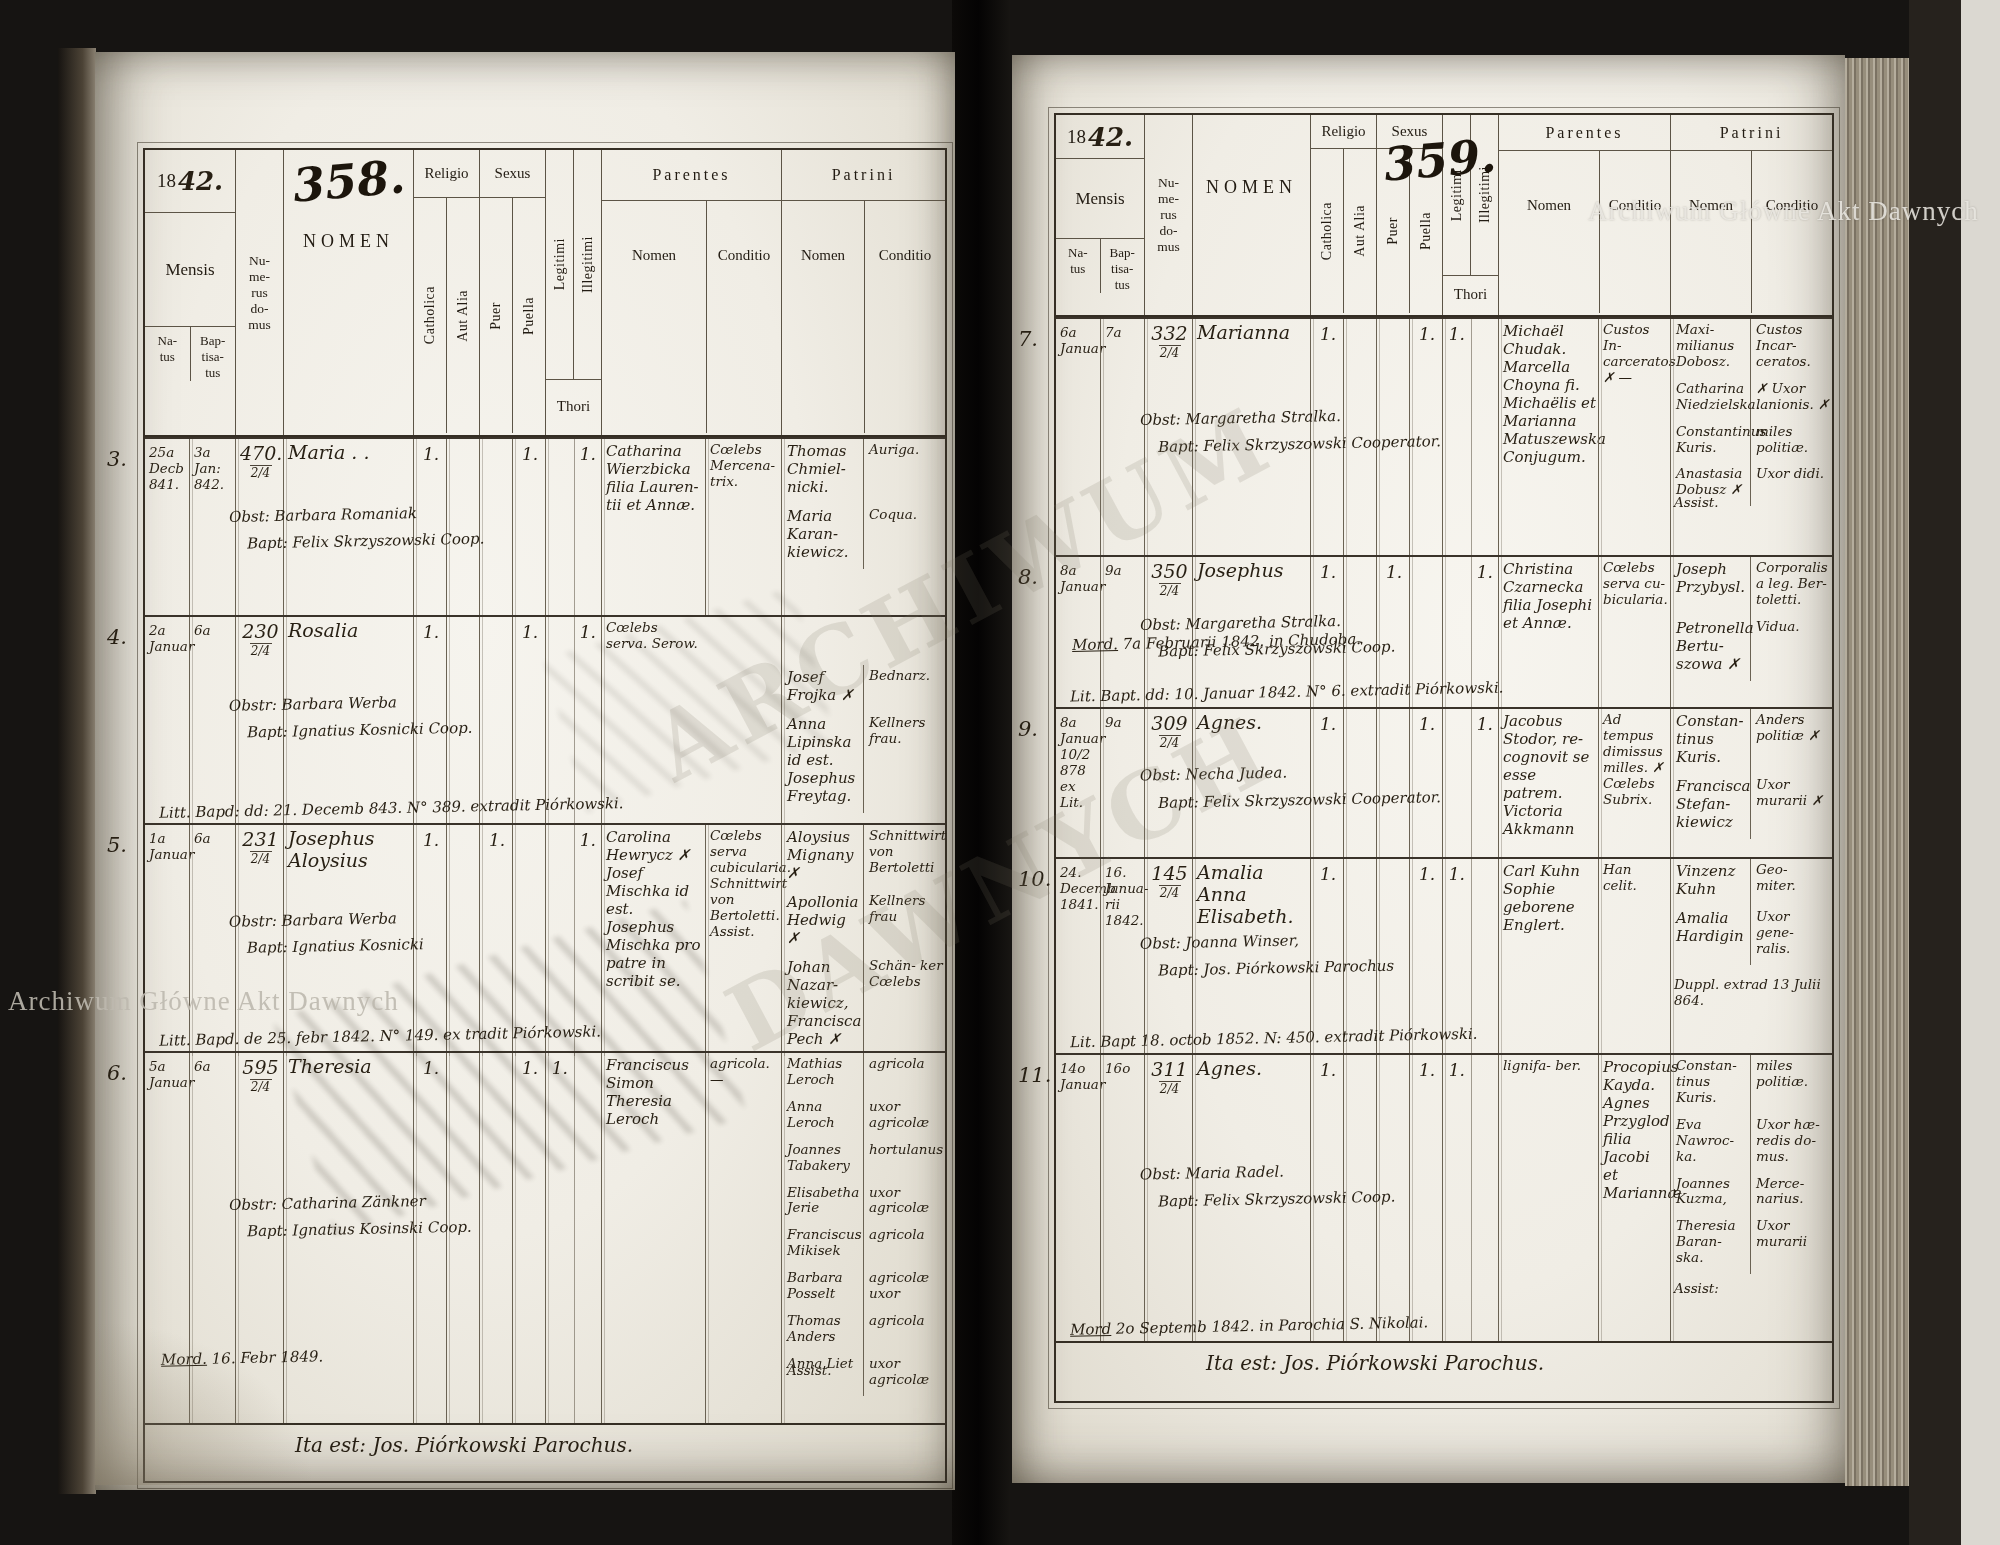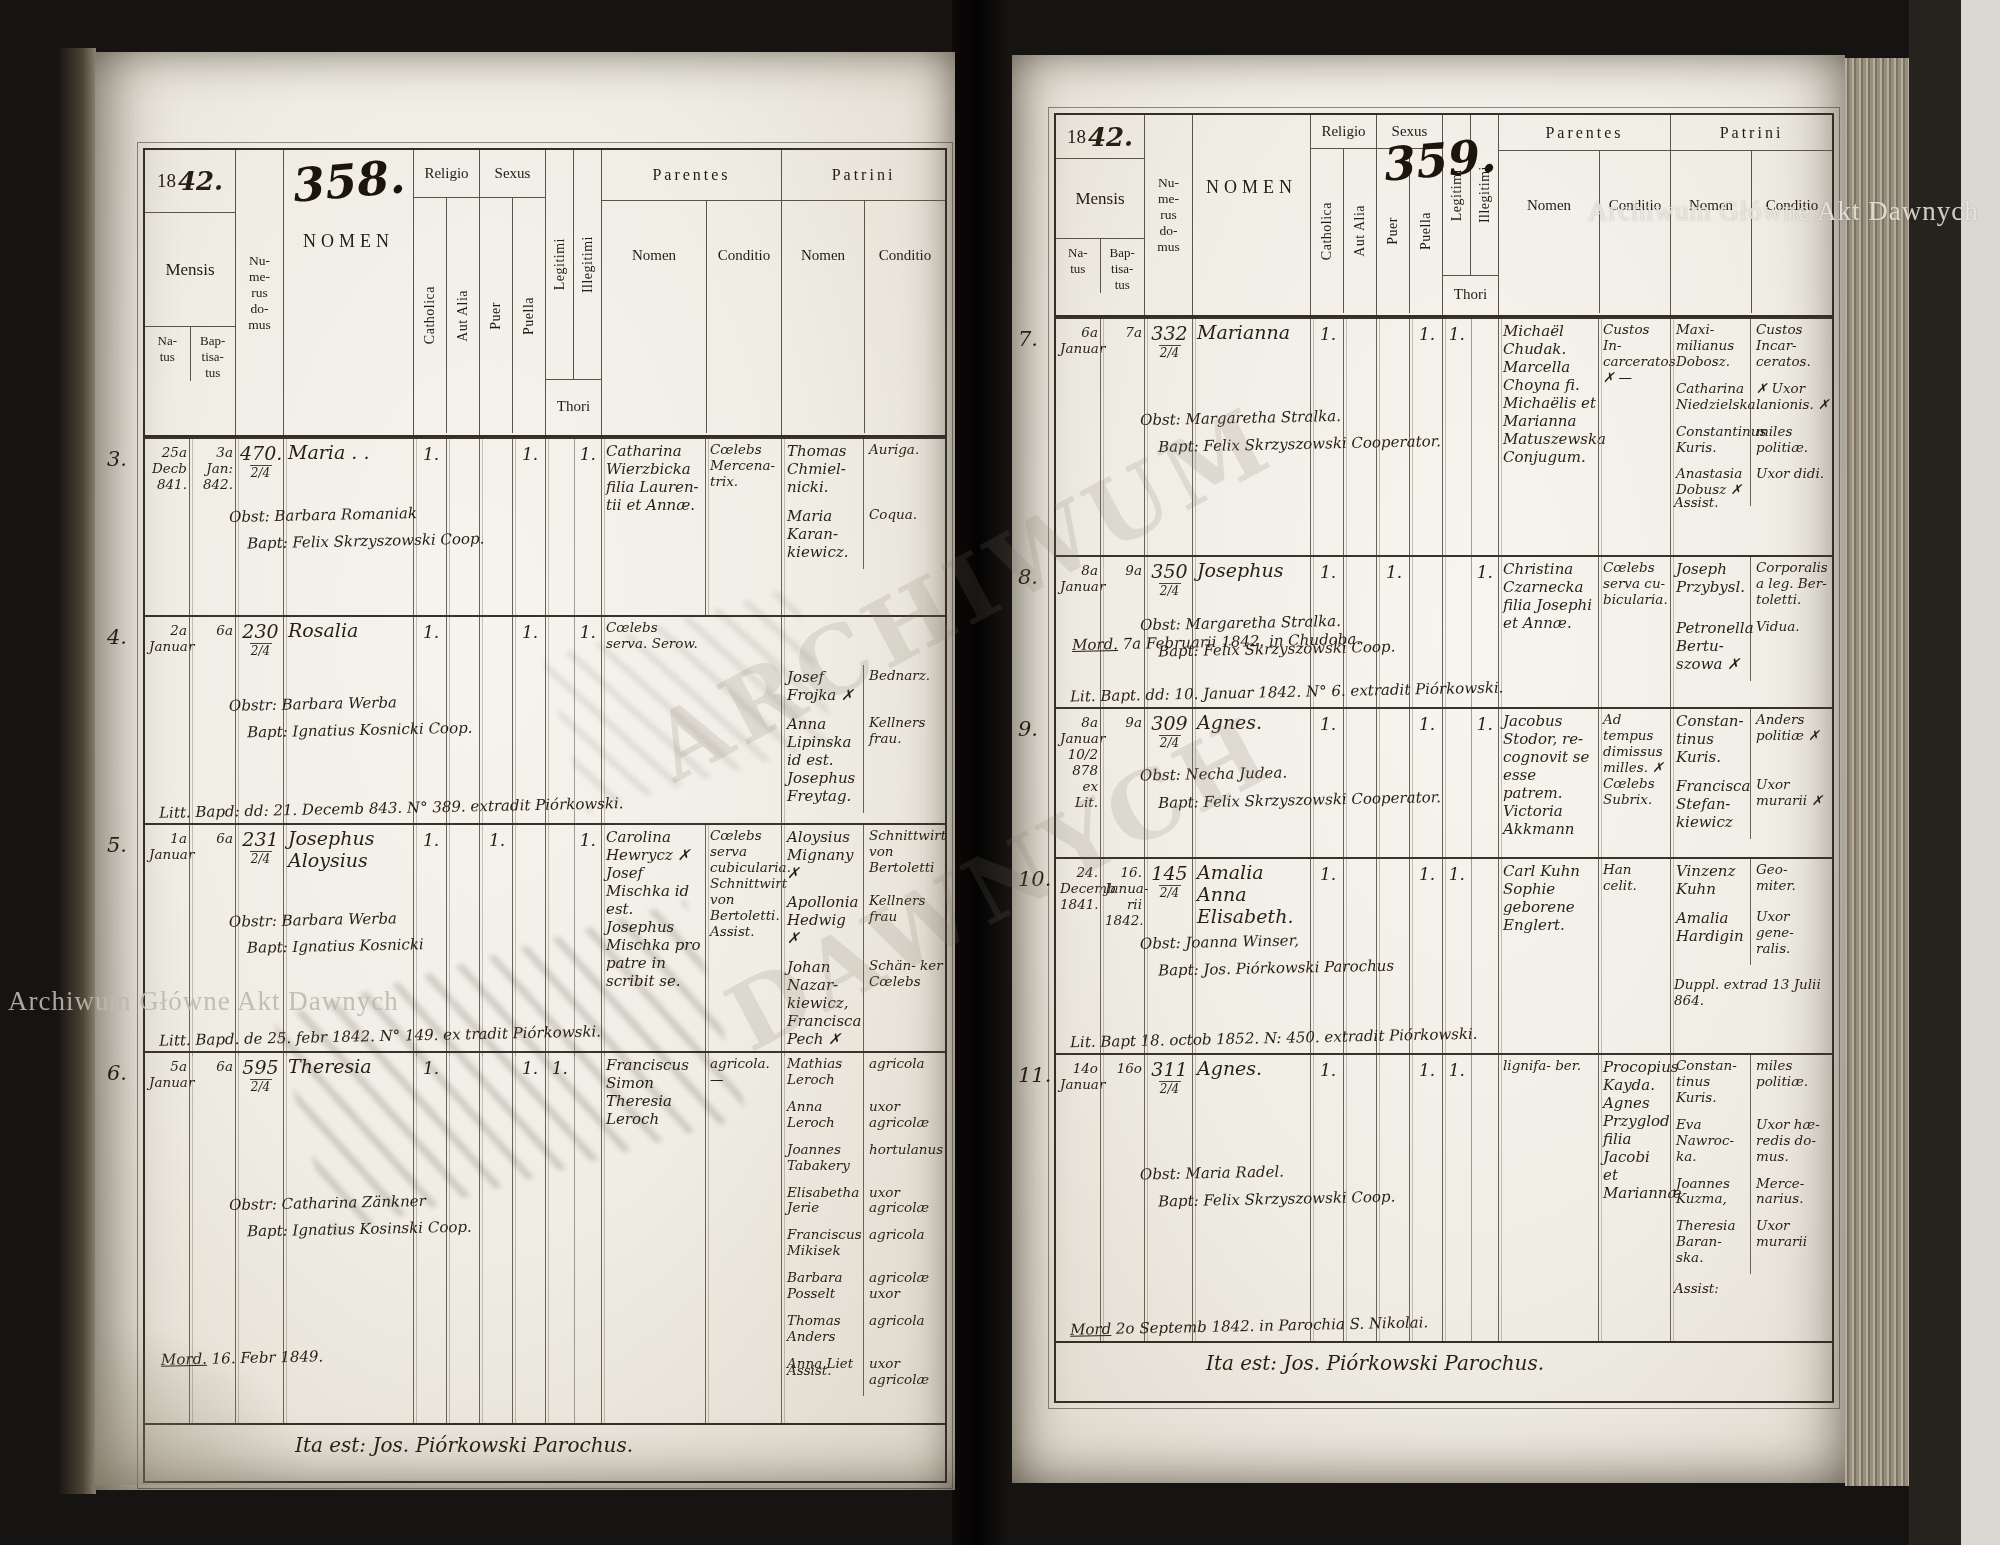--- a/index.html
+++ b/index.html
@@ -66,21 +66,21 @@
            font-size:46px;color:#1c150c;transform:rotate(-5deg);z-index:5;}
   
   .row{position:relative;display:grid;border-top:2.2px solid #3a332a;box-sizing:border-box;}
   .cell{position:relative;border-left:1px solid #6a6253;padding:3px 2px 2px 4px;min-width:0;box-sizing:border-box;overflow:visible;}
   .cell.first{border-left:none;}
   .cell:not(.first)::after{content:"";position:absolute;left:2px;top:0;bottom:0;border-left:1px solid rgba(106,98,83,.35);}
   .hw{font-family:"DejaVu Serif",serif;font-style:italic;color:#271f13;}
   .hw13{font-size:13.5px;line-height:1.18;}
   .hw15{font-size:15px;line-height:1.2;}
   .hw19{font-size:19px;line-height:1.15;}
-  .cell.pre{text-align:right;padding-top:6px;}
+  .cell.pre{text-align:left;padding-top:6px;}
   .domus-num{font-size:19px;text-align:center;}
   .domus-frac{font-size:12px;border-top:1px solid #4c4439;width:22px;margin:1px auto 0;text-align:center;}
   .mark{font-family:"DejaVu Serif",serif;font-style:italic;font-size:17px;color:#271f13;text-align:center;padding-top:5px;}
   .legit{padding:0;}
   .legit-grid{display:grid;grid-template-columns:1fr 1fr;height:100%;}
   .legit-grid .lg2{border-left:1px solid rgba(106,98,83,.6);}
   .patrini{padding:0;}
   .patrini-grid{display:grid;}
   .pn{border-right:1px solid #6a6253;padding:3px 3px 8px 5px;box-sizing:border-box;}
   .pc{padding:3px 2px 8px 5px;}

